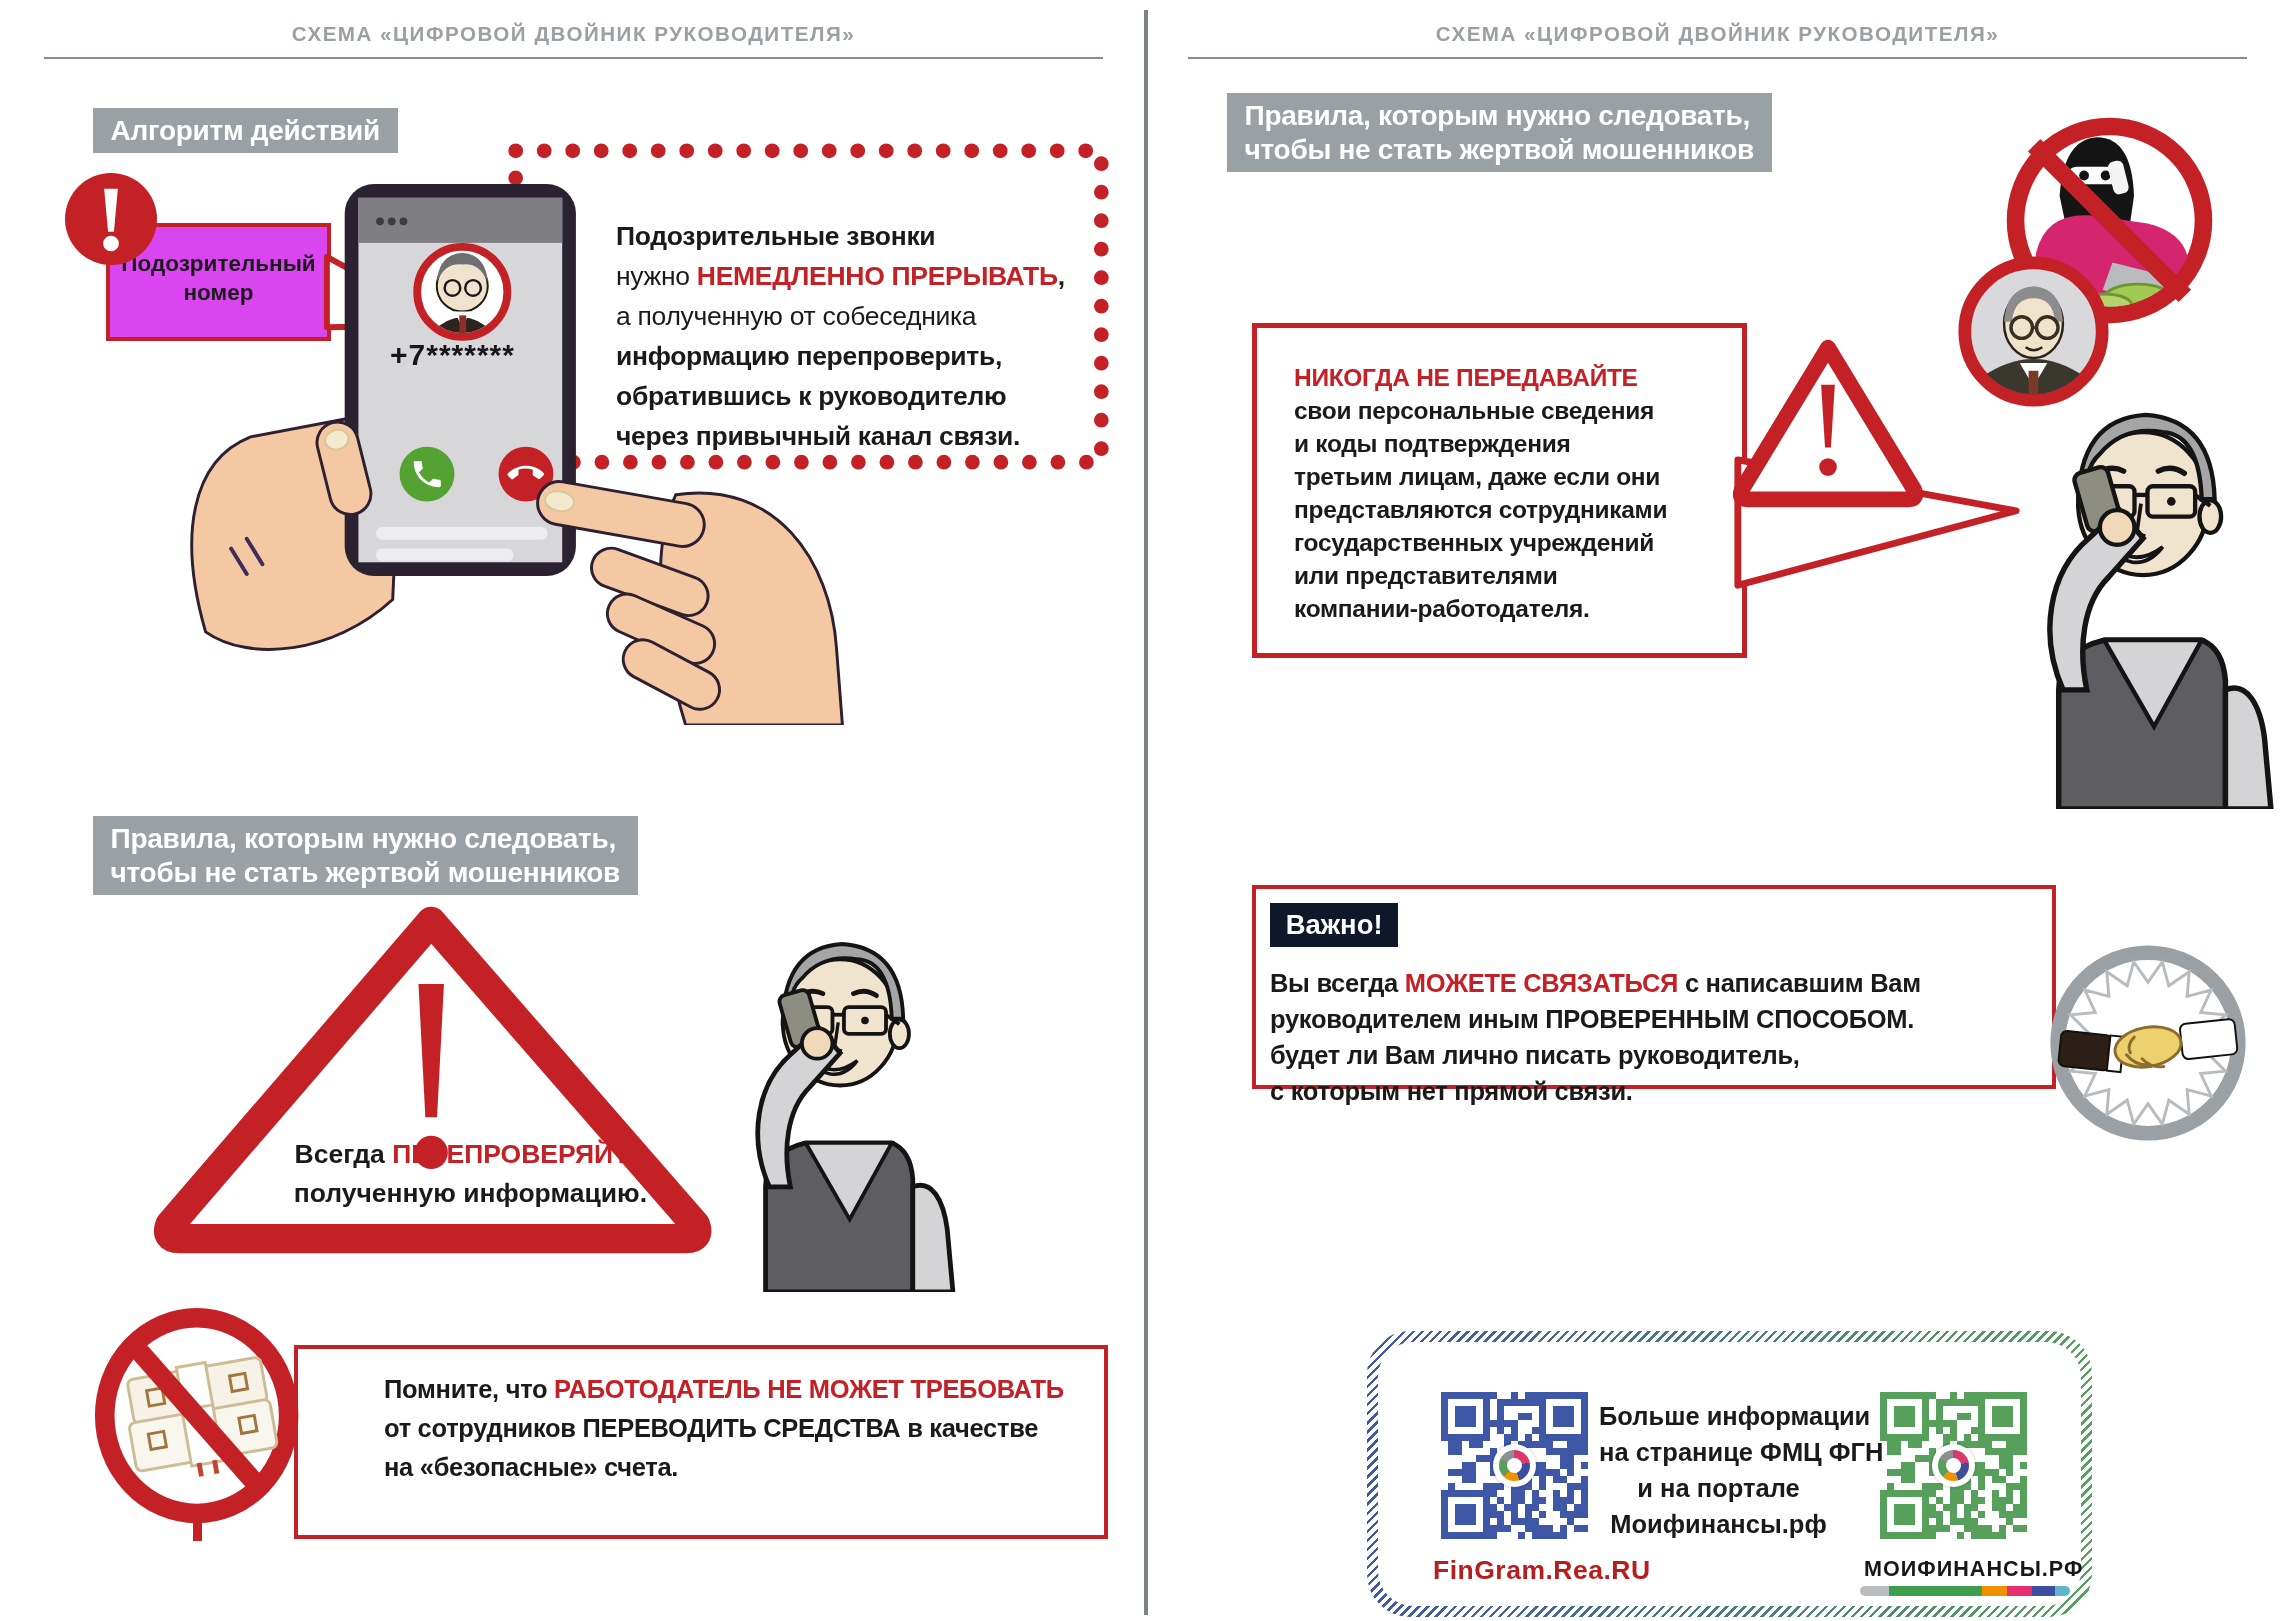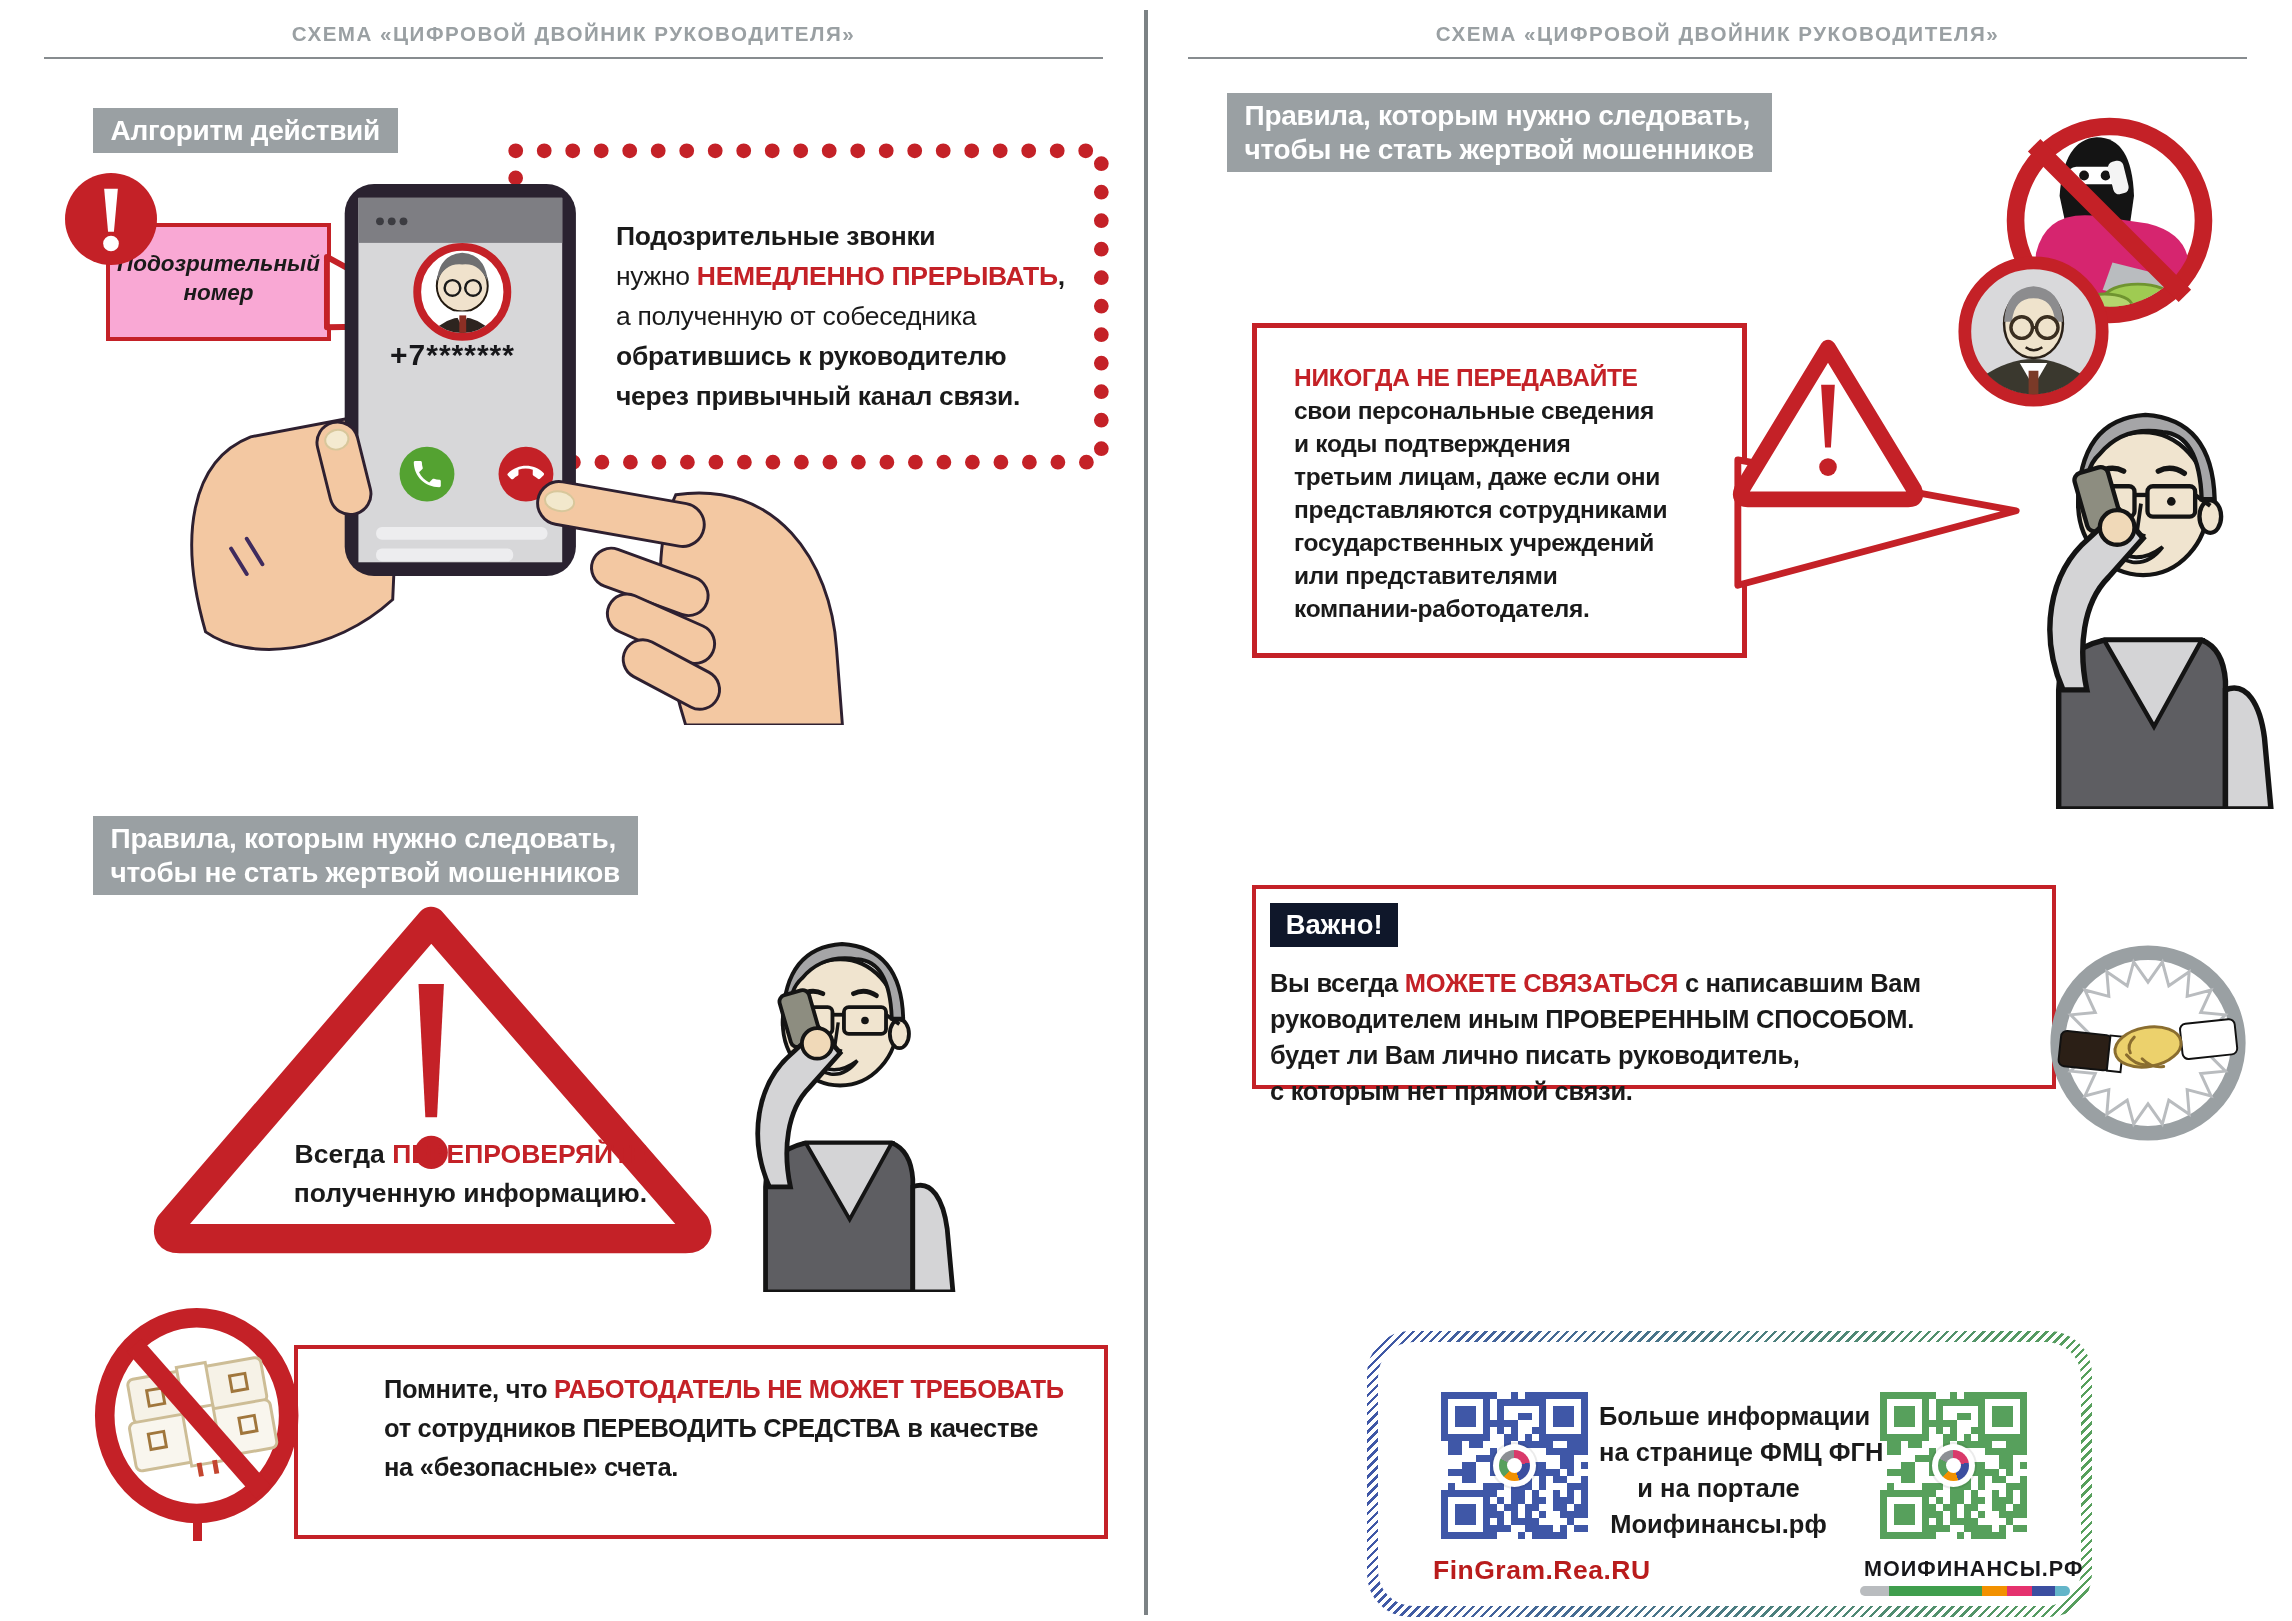--- a/index.html
+++ b/index.html
@@ -12,22 +12,22 @@
   .rule{height:2px;background:#878c8f;}
   .divider{width:3.9px;background:#7c8285;}
   
   .badge{background:#9aa0a3;color:#fff;font-weight:bold;padding:4.9px 17.6px;line-height:35px;
          font-size:28px;white-space:nowrap;letter-spacing:-0.3px;}
   
   .redbox{border:5.9px solid #c42127;background:#fff;box-sizing:border-box;}
   .line{white-space:nowrap;font-weight:bold;letter-spacing:-0.3px;}
   .reg{font-weight:normal;}
   .red{color:#c42127;}
-  .callout{border:4.9px solid #c42127;background:#f9a8d4;box-sizing:border-box;text-align:center;
-           font-weight:bold;font-size:22.5px;line-height:29px;padding-top:21.6px;font-style:italic;}
+  .callout{border:4.9px solid #c42127;background:#d946ef;box-sizing:border-box;text-align:center;
+           font-weight:bold;font-size:22.5px;line-height:29px;padding-top:21.6px;}
   .excl-circle{width:92px;height:92px;border-radius:50%;background:#c42127;}
   .phone-number{font-weight:bold;font-size:30px;letter-spacing:1px;color:#17171a;white-space:nowrap;}
   .tri-caption{font-weight:bold;font-size:26.5px;line-height:39px;text-align:center;white-space:nowrap;}
   .important-badge{background:#0f172a;color:#fff;font-weight:bold;font-size:27.4px;
                    padding:5.9px 15.7px;display:inline-block;}
   
   .footer-card{border-radius:43px;
      background:
        repeating-linear-gradient(135deg, rgba(255,255,255,0) 0 2.5px, #ffffff 2.5px 6.4px),
        linear-gradient(90deg,#3f57a7,#57a05c);}
@@ -53,20 +53,21 @@
 
   <div class="abs badge" style="left:93px;top:108px;">Алгоритм действий</div>
 
   <svg class="abs" style="left:500px;top:135px;" width="617" height="343" viewBox="0 0 630 350">
     <rect x="16" y="16" width="598" height="318" fill="none" stroke="#c42127" stroke-width="15" stroke-linecap="round" stroke-dasharray="0.1 29"></rect>
   </svg>
   <div class="abs" style="left:616px;top:216px;font-size:26.5px;line-height:40px;">
     <div class="line">Подозрительные звонки</div>
     <div class="line"><span class="reg">нужно </span><span class="red">НЕМЕДЛЕННО ПРЕРЫВАТЬ</span><span>,</span></div>
     <div class="line reg">а полученную от собеседника</div>
+    <div class="line">информацию перепроверить,</div>
     <div class="line">обратившись к руководителю</div>
     <div class="line">через привычный канал связи.</div>
   </div>
 
   <div class="abs callout" style="left:106px;top:223px;width:225px;height:118px;">
     <div>Подозрительный</div>
     <div>номер</div>
   </div>
   <svg class="abs" style="left:323px;top:245px;" width="137" height="98" viewBox="0 0 140 100">
     <polygon points="4,12 132,82 4,84" fill="#fff" stroke="#c42127" stroke-width="6" stroke-linejoin="round"></polygon>

